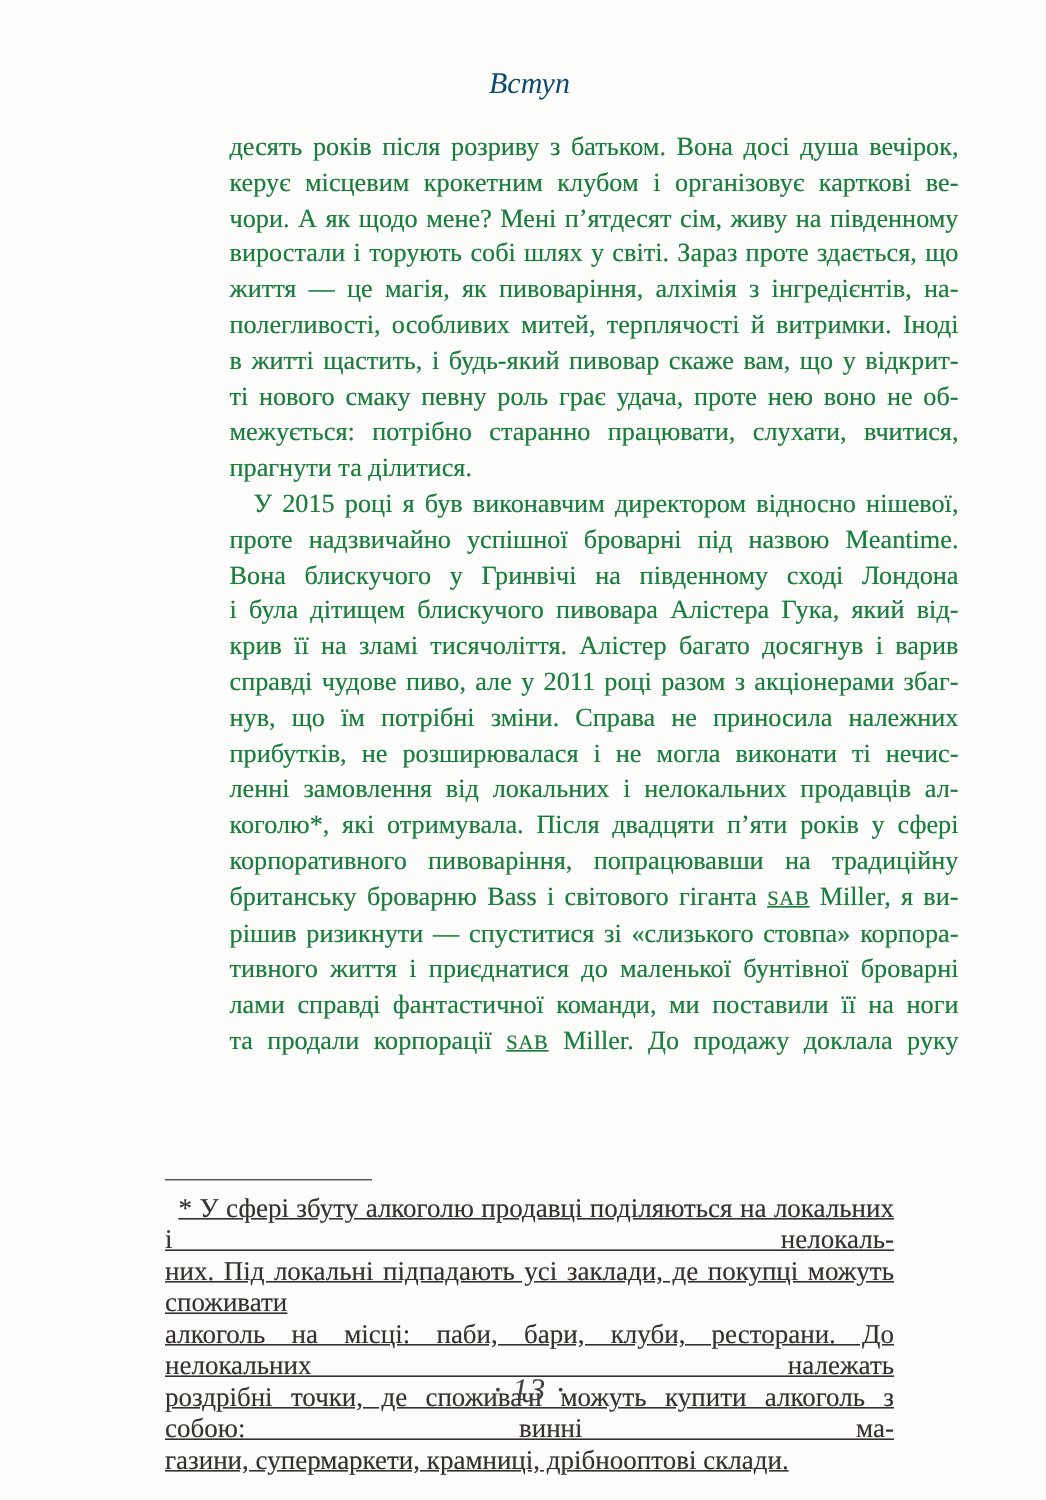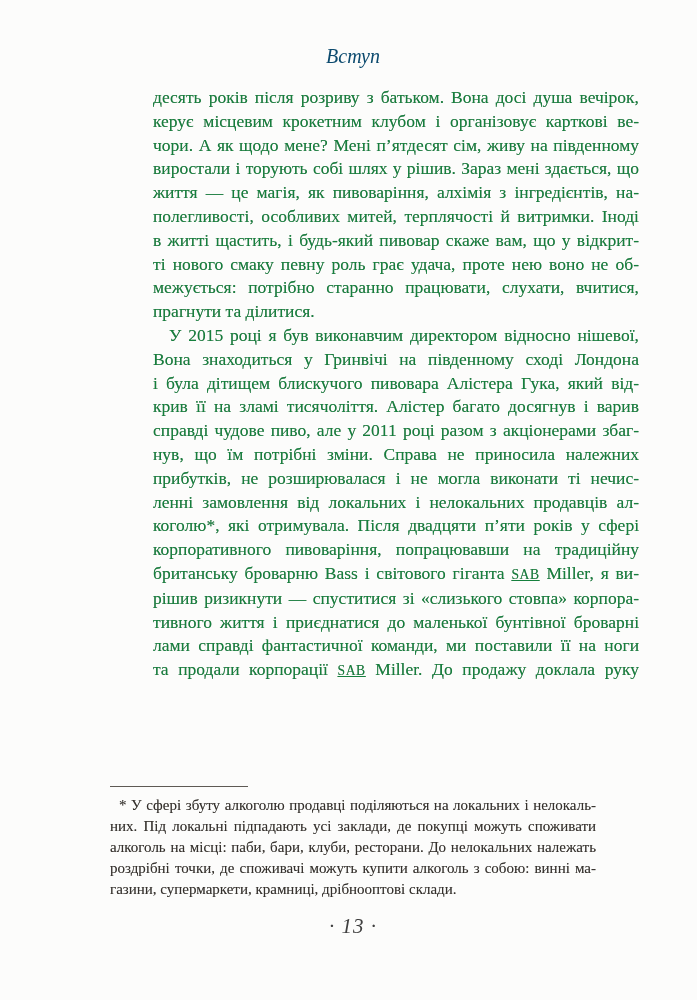--- a/index.html
+++ b/index.html
@@ -47,24 +47,25 @@
     left: 110px;
     width: 138px;
     height: 0;
     border-top: 1.2px solid #5e5a54;
   }
   .footnote {
     position: absolute;
     top: 795px;
     left: 110px;
     width: 486px;
-    font-size: 15px;
+    font-size: 18px;
     line-height: 21px;
     color: #35312d;
     text-shadow: 0 0 0.5px rgba(53,49,45,0.4);
+    text-decoration: underline;
   }
   .footnote .line.indent { text-indent: 9px; }
   .folio {
     position: absolute;
     top: 916px;
     left: 110px;
     width: 486px;
     text-align: center;
     font-style: italic;
     font-size: 21px;
@@ -79,31 +80,32 @@
 
 <div class="page">
 
   <div class="running-head">Вступ</div>
 
   <div class="body-text">
       <div>
         <div class="line">десять років після розриву з батьком. Вона досі душа вечірок,</div>
         <div class="line">керує місцевим крокетним клубом і організовує карткові ве-</div>
         <div class="line">чори. А як щодо мене? Мені п’ятдесят сім, живу на південному</div>
-        <div class="line">виростали і торують собі шлях у рішив. Зараз мені здається, що</div>
+        <div class="line">виростали і торують собі шлях у світі. Зараз проте здається, що</div>
         <div class="line">життя — це магія, як пивоваріння, алхімія з інгредієнтів, на-</div>
         <div class="line">полегливості, особливих митей, терплячості й витримки. Іноді</div>
         <div class="line">в житті щастить, і будь-який пивовар скаже вам, що у відкрит-</div>
         <div class="line">ті нового смаку певну роль грає удача, проте нею воно не об-</div>
         <div class="line">межується: потрібно старанно працювати, слухати, вчитися,</div>
         <div class="line rag">прагнути та ділитися.</div>
       </div>
       <div>
         <div class="line indent">У 2015 році я був виконавчим директором відносно нішевої,</div>
-        <div class="line">Вона знаходиться у Гринвічі на південному сході Лондона</div>
+        <div class="line">проте надзвичайно успішної броварні під назвою Meantime.</div>
+        <div class="line">Вона блискучого у Гринвічі на південному сході Лондона</div>
         <div class="line">і була дітищем блискучого пивовара Алістера Гука, який від-</div>
         <div class="line">крив її на зламі тисячоліття. Алістер багато досягнув і варив</div>
         <div class="line">справді чудове пиво, але у 2011 році разом з акціонерами збаг-</div>
         <div class="line">нув, що їм потрібні зміни. Справа не приносила належних</div>
         <div class="line">прибутків, не розширювалася і не могла виконати ті нечис-</div>
         <div class="line">ленні замовлення від локальних і нелокальних продавців ал-</div>
         <div class="line">коголю*, які отримувала. Після двадцяти п’яти років у сфері</div>
         <div class="line">корпоративного пивоваріння, попрацювавши на традиційну</div>
         <div class="line">британську броварню Bass і світового гіганта <span class="sc">SAB</span> Miller, я ви-</div>
         <div class="line">рішив ризикнути — спуститися зі «слизького стовпа» корпора-</div>

